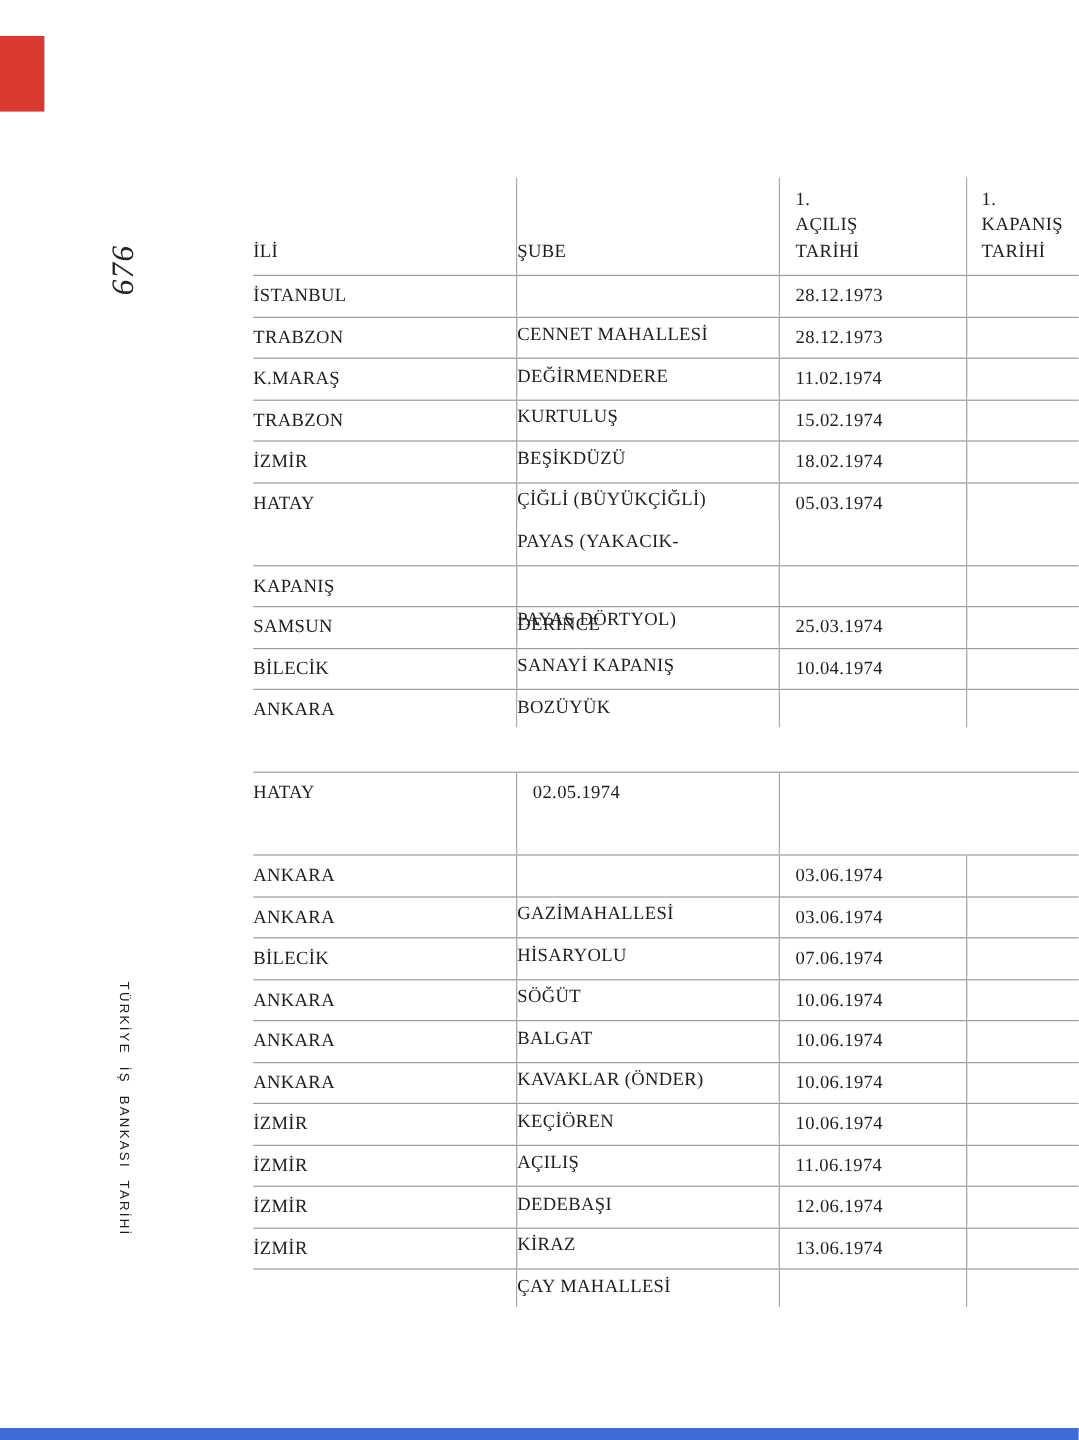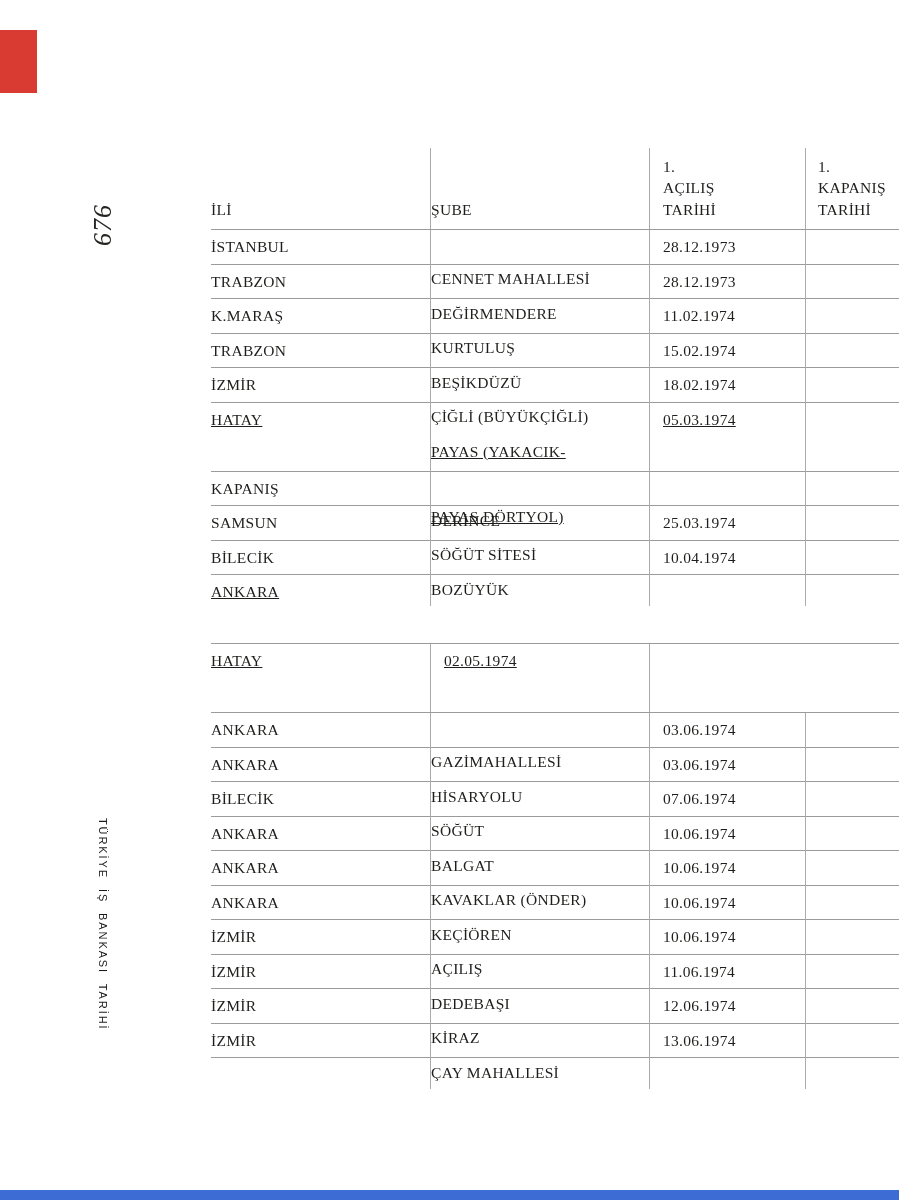--- a/index.html
+++ b/index.html
@@ -31,21 +31,21 @@
     color:#1a1a1a;
   }
   
   .table{position:absolute;left:211px;top:148px;width:688px;}
   .row{
     display:grid;
     grid-template-columns:219px 219px 156px 94px;
     height:34.5px;
     border-bottom:1px solid #9b9b9b;
   }
-  .row.tall{height:69px;text-decoration:underline;}
+  .row.tall{height:69px;}
   .row.header{height:82px;}
   .cell{
     font-size:15.5px;letter-spacing:0.3px;
     line-height:33.5px;white-space:nowrap;overflow:visible;
   }
   .c2,.c3,.c4{border-left:1px solid #ababab;}
   .c2{}
   .c3{padding-left:13px;}
   .c4{padding-left:12px;}
   .hcell{
@@ -146,21 +146,21 @@
       <div class="cell c1">KAPANIŞ</div>
       <div class="cell c2">
           <div class="sube-line">DERİNCE</div>
         </div>
       <div class="cell c4"></div>
     </div>
 
     <div class="row">
       <div class="cell c1">SAMSUN</div>
       <div class="cell c2">
-          <div class="sube-line">SÖĞÜT SİTESİ</div>
+          <div class="sube-line">SANAYİ KAPANIŞ</div>
         </div>
       <div class="cell c3">25.03.1974</div>
       <div class="cell c4"></div>
     </div>
 
     <div class="row">
       <div class="cell c1">BİLECİK</div>
       <div class="cell c2">
           <div class="sube-line">BOZÜYÜK</div>
         </div>

